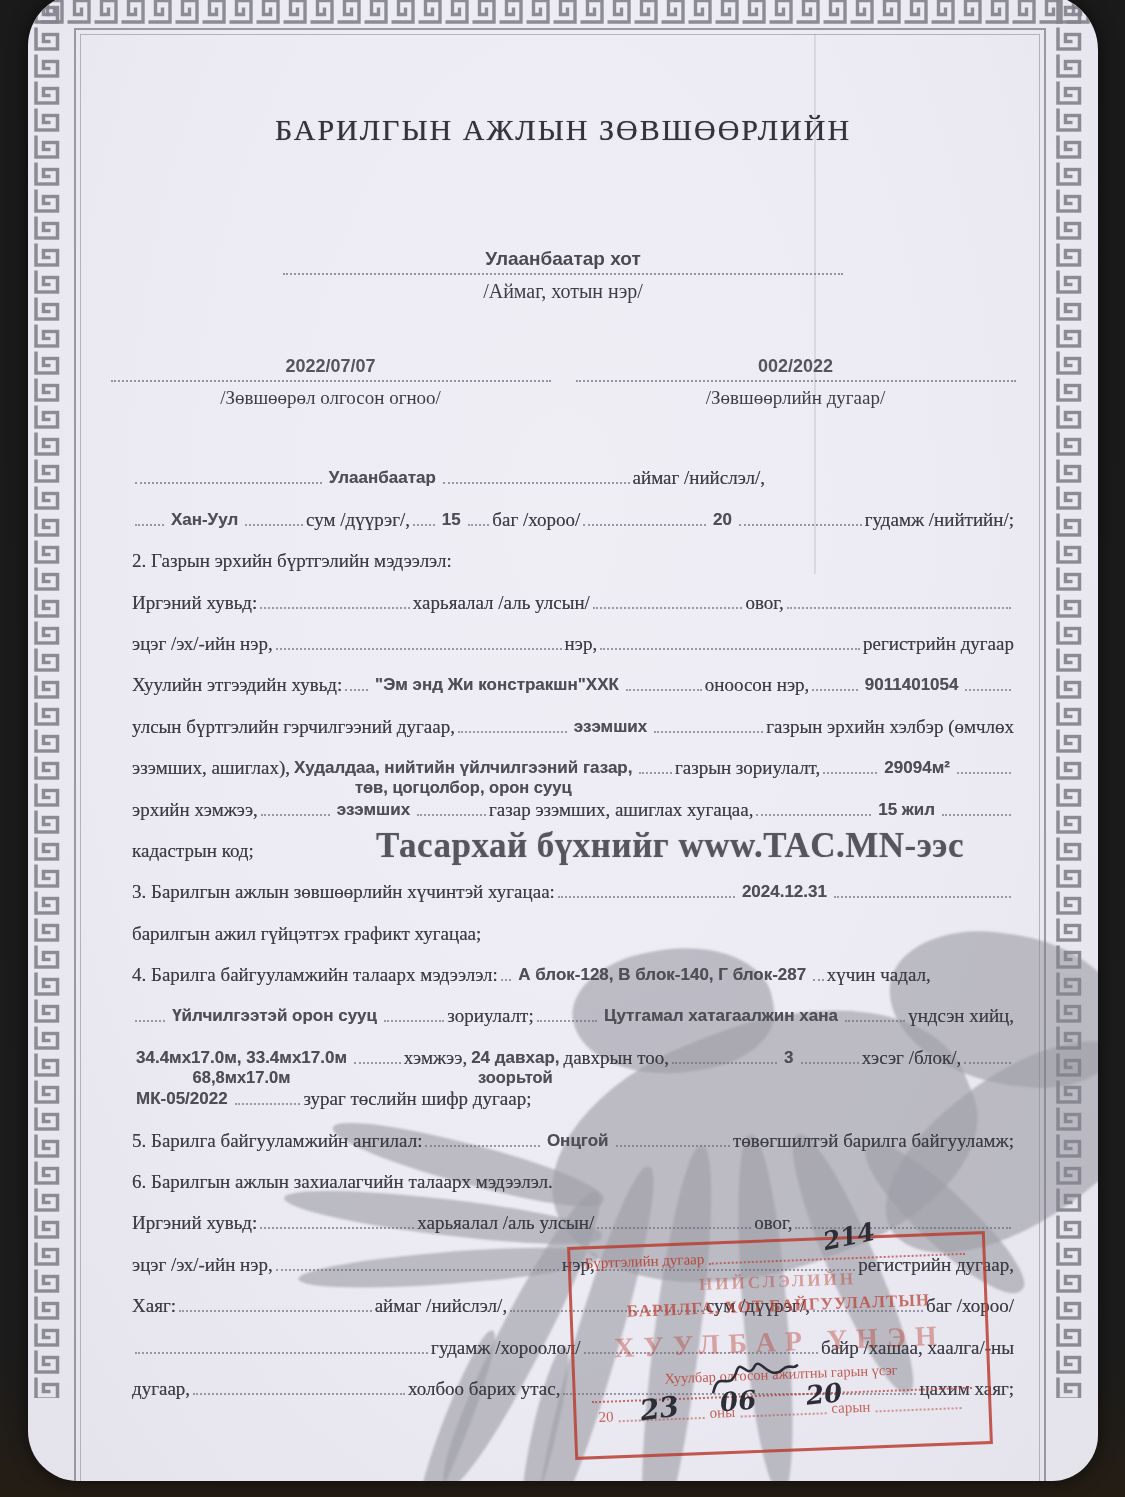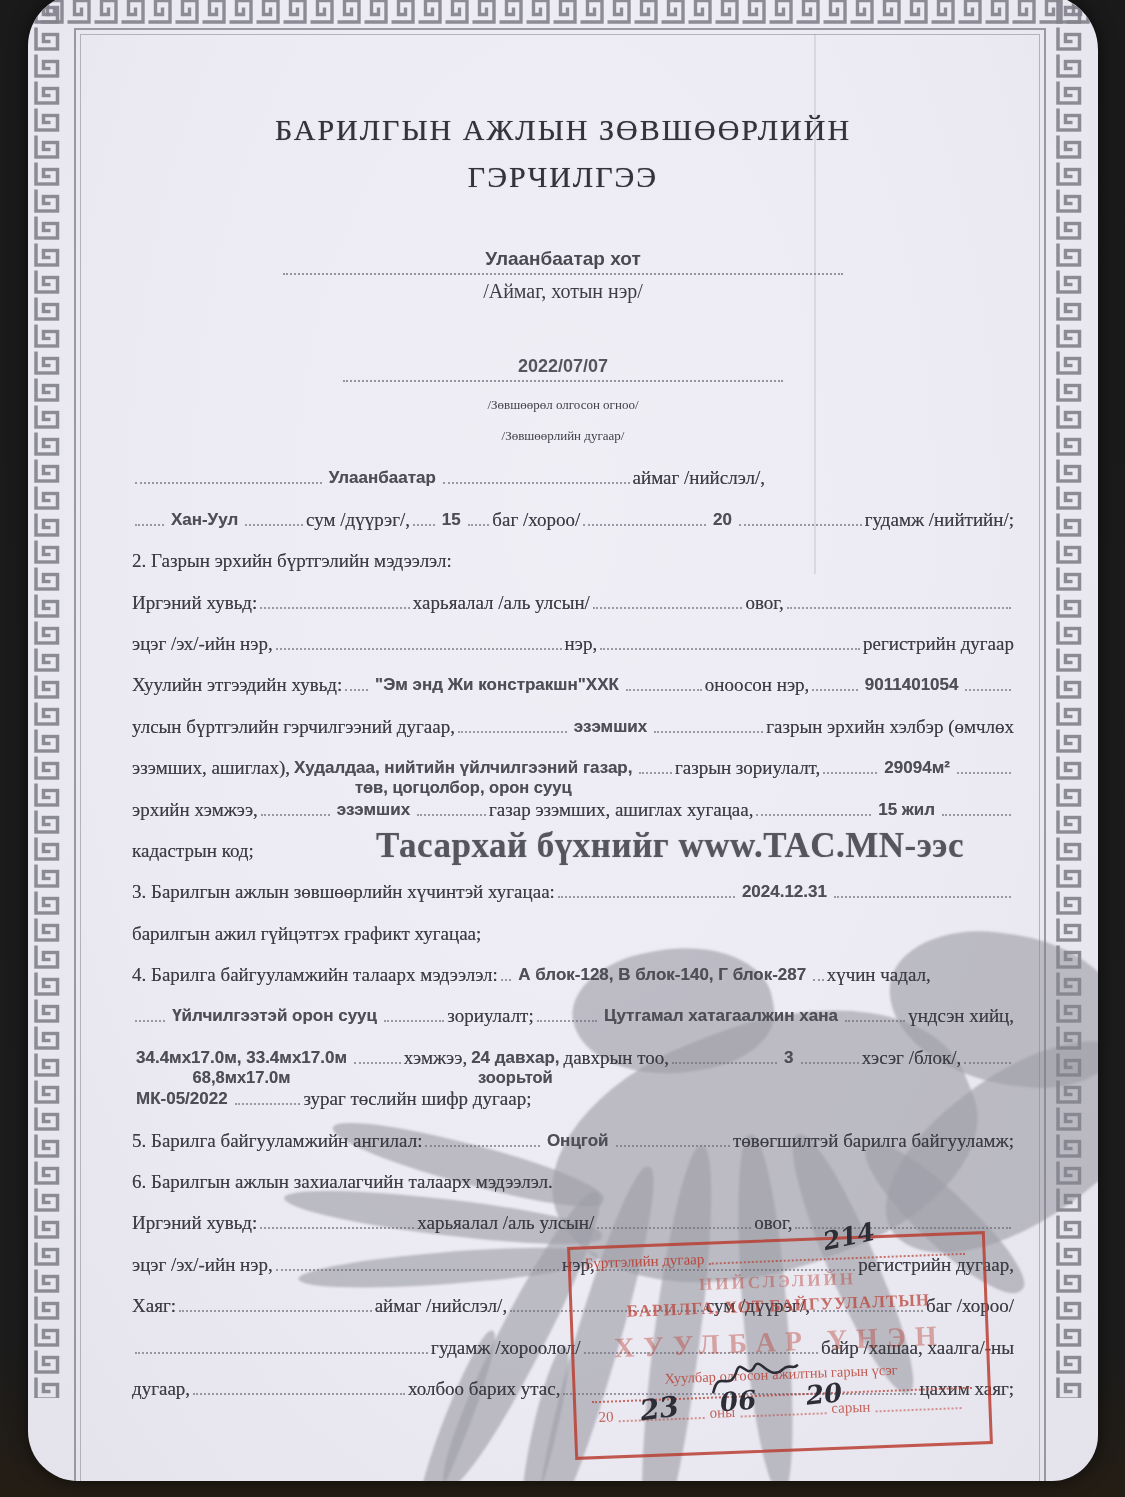--- a/index.html
+++ b/index.html
@@ -27,26 +27,26 @@
           background:rgba(110,110,125,.16);}
   
   .title{position:absolute;left:0;right:0;top:112px;text-align:center;z-index:4;
          font-size:30px;font-weight:normal;letter-spacing:2px;color:#33333b;line-height:47px;
          text-shadow:0 0 .7px rgba(50,50,60,.7);}
   .cityblock{position:absolute;left:0;right:0;top:254px;text-align:center;z-index:4;}
   .city-val{display:inline-block;min-width:560px;font-family:"Liberation Sans",sans-serif;
             font-weight:bold;font-size:19px;color:#4a4a53;
             border-bottom:2px dotted rgba(110,110,122,.7);padding-bottom:3px;}
   .city-lab{font-size:20px;color:#3d3d46;margin-top:5px;}
-  .daterow{position:absolute;left:70px;right:70px;top:362px;display:flex;z-index:4;flex-direction:column;}
+  .daterow{position:absolute;left:70px;right:70px;top:362px;display:flex;z-index:4;}
   .datecol{flex:1;text-align:center;}
   .dc-val{display:inline-block;min-width:440px;font-family:"Liberation Sans",sans-serif;
           font-weight:bold;font-size:18px;color:#55555e;
           border-bottom:2px dotted rgba(110,110,122,.7);padding-bottom:3px;}
-  .dc-lab{font-size:13px;color:#3d3d46;margin-top:15px;}
+  .dc-lab{font-size:19px;color:#3d3d46;margin-top:5px;}
   
   .formwrap{position:absolute;left:104px;right:84px;top:456px;z-index:4;}
   .line{display:flex;align-items:flex-end;height:41.4px;white-space:nowrap;}
   .lbl{font-size:19px;color:#3c3c44;padding-bottom:2px;text-shadow:0 0 .6px rgba(55,55,65,.6);}
   .val{font-family:"Liberation Sans",sans-serif;font-weight:bold;font-size:17px;color:#4e4e57;
        padding:0 4px 3px;position:relative;text-shadow:0 0 .5px rgba(70,70,80,.5);}
   .leader{border-bottom:2px dotted rgba(108,108,120,.65);margin:0 3px 7px;flex-grow:1;min-width:8px;}
   .val.stacked .sub{position:absolute;top:100%;left:50%;transform:translateX(-50%);
        margin-top:-3px;font-size:16.5px;white-space:nowrap;}
   
@@ -142,34 +142,34 @@
       <div class="w10"></div>
       <div class="w11"></div>
       <div class="w12"></div>
       <div class="w13"></div>
       <div class="w14"></div>
       <div class="w15"></div>
     </div>
 
     <div class="title">
       <div>БАРИЛГЫН АЖЛЫН ЗӨВШӨӨРЛИЙН</div>
-      <div>ГЭРЧИЛГЭЭ</div>
     </div>
 
     <div class="cityblock">
       <div><span class="city-val">Улаанбаатар хот</span></div>
       <div class="city-lab">/Аймаг, хотын нэр/</div>
     </div>
 
     <div class="daterow">
       <div class="datecol">
         <div><span class="dc-val">2022/07/07</span></div>
         <div class="dc-lab">/Зөвшөөрөл олгосон огноо/</div>
       </div>
       <div class="datecol">
+        <div><span class="dc-val">002/2022</span></div>
         <div class="dc-lab">/Зөвшөөрлийн дугаар/</div>
       </div>
     </div>
 
     <div class="formwrap" id="form-lines">
         <div class="line">
           <span class="leader" style="flex-grow: 0.3;"></span>
           <span class="val">Улаанбаатар</span>
           <span class="leader" style="flex-grow: 0.3;"></span>
           <span class="lbl">аймаг /нийслэл/,</span>

